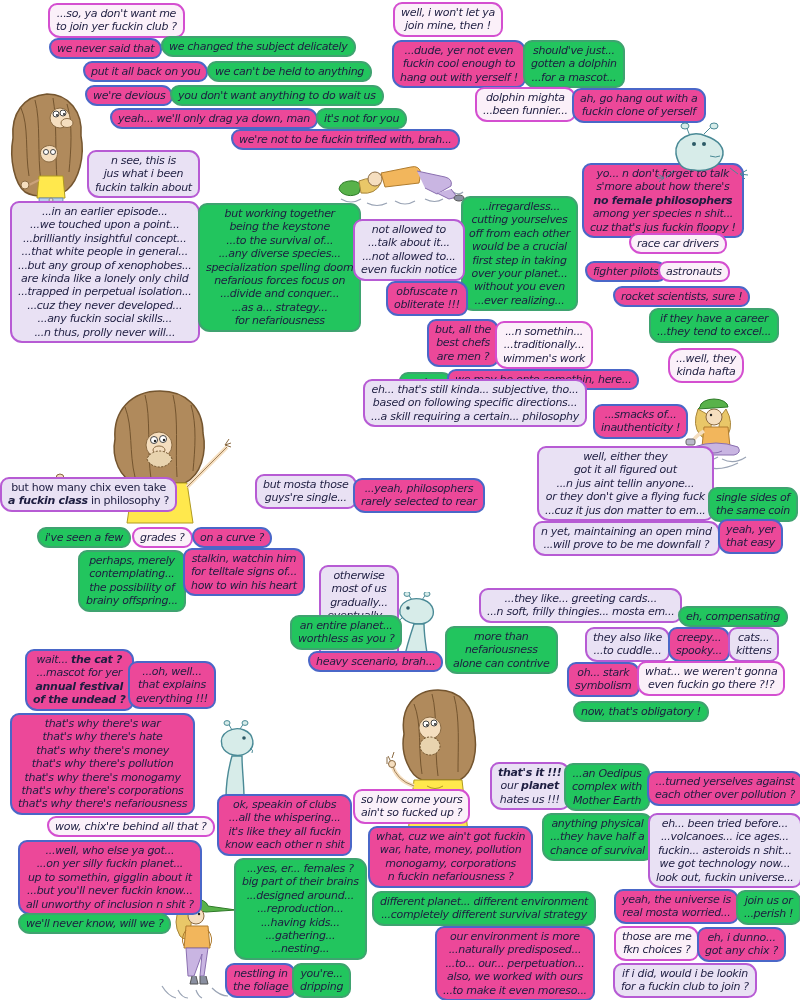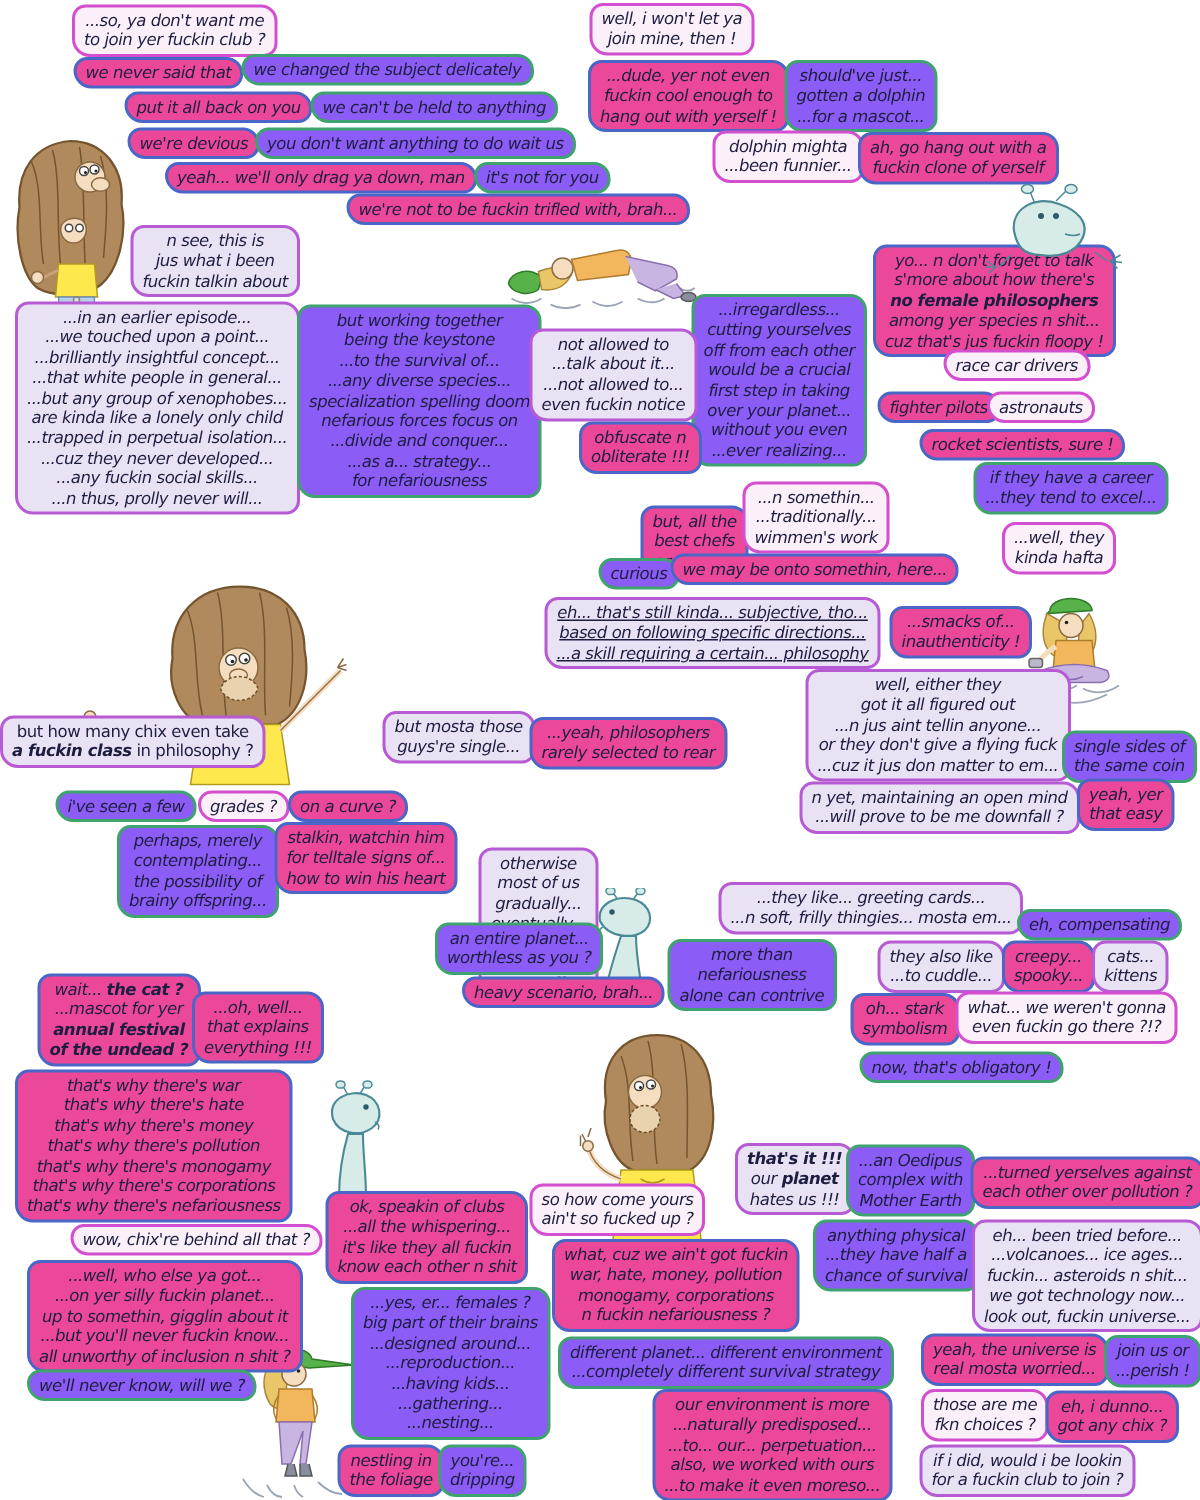--- a/index.html
+++ b/index.html
@@ -3,21 +3,21 @@
 <meta charset="utf-8">
 <style>
   html,body{margin:0;padding:0;background:#fff;}
   #canvas{position:relative;width:800px;height:1000px;background:#ffffff;overflow:hidden;
           font-family:"DejaVu Sans", sans-serif;}
   .bubble{position:absolute;border:2px solid;border-radius:9px 11px 9px 12px;
           padding:2px 6px;font-style:italic;font-size:11px;line-height:1.22;
           letter-spacing:-0.3px;color:#1d1d40;text-align:center;white-space:nowrap;z-index:2;}
   .bubble .bln{white-space:nowrap;}
   .blue  {border-color:#4a67c8;background:#ec4899;}
-  .green {border-color:#3fa370;background:#8b5cf6;}
+  .green {border-color:#3fa370;background:#22c55e;}
   .pink  {border-color:#d44fd0;background:#fbf0f9;}
   .purple{border-color:#b75bd4;background:#e9e1f4;}
   .upright{font-style:normal;}
   .upright em{font-style:italic;font-weight:bold;}
   .char{position:absolute;z-index:1;}
   .char.front{z-index:3;}
   b{font-weight:bold;}
 </style>
 </head>
 <body>
@@ -286,41 +286,41 @@
     <div class="bubble pink" style="left: 658px; top: 261px;">
       <div class="bln">astronauts</div>
     </div>
     <div class="bubble blue" style="left: 613px; top: 286px;">
       <div class="bln">rocket scientists, sure !</div>
     </div>
     <div class="bubble green" style="left: 649px; top: 308px;">
       <div class="bln">if they have a career</div>
       <div class="bln">...they tend to excel...</div>
     </div>
-    <div class="bubble pink" style="left: 668px; top: 348px;">
+    <div class="bubble pink" style="left: 668px; top: 348px; border-radius: 14px;">
       <div class="bln">...well, they</div>
       <div class="bln">kinda hafta</div>
     </div>
-    <div class="bubble blue" style="left: 427px; top: 337px;">
+    <div class="bubble blue" style="left: 427px; top: 319px;">
       <div class="bln">but, all the</div>
       <div class="bln">best chefs</div>
       <div class="bln">are men ?</div>
     </div>
     <div class="bubble pink" style="left: 495px; top: 321px;">
       <div class="bln">...n somethin...</div>
       <div class="bln">...traditionally...</div>
       <div class="bln">wimmen's work</div>
     </div>
     <div class="bubble green" style="left: 399px; top: 372px;">
       <div class="bln">curious</div>
     </div>
     <div class="bubble blue" style="left: 447px; top: 369px;">
       <div class="bln">we may be onto somethin, here...</div>
     </div>
-    <div class="bubble purple" style="left: 363px; top: 398px; text-decoration: underline;">
+    <div class="bubble purple" style="left: 363px; top: 379px;">
       <div class="bln">eh... that's still kinda... subjective, tho...</div>
       <div class="bln">based on following specific directions...</div>
       <div class="bln">...a skill requiring a certain... philosophy</div>
     </div>
     <div class="bubble blue" style="left: 593px; top: 404px;">
       <div class="bln">...smacks of...</div>
       <div class="bln">inauthenticity !</div>
     </div>
     <div class="bubble purple" style="left: 537px; top: 446px;">
       <div class="bln">well, either they</div>

